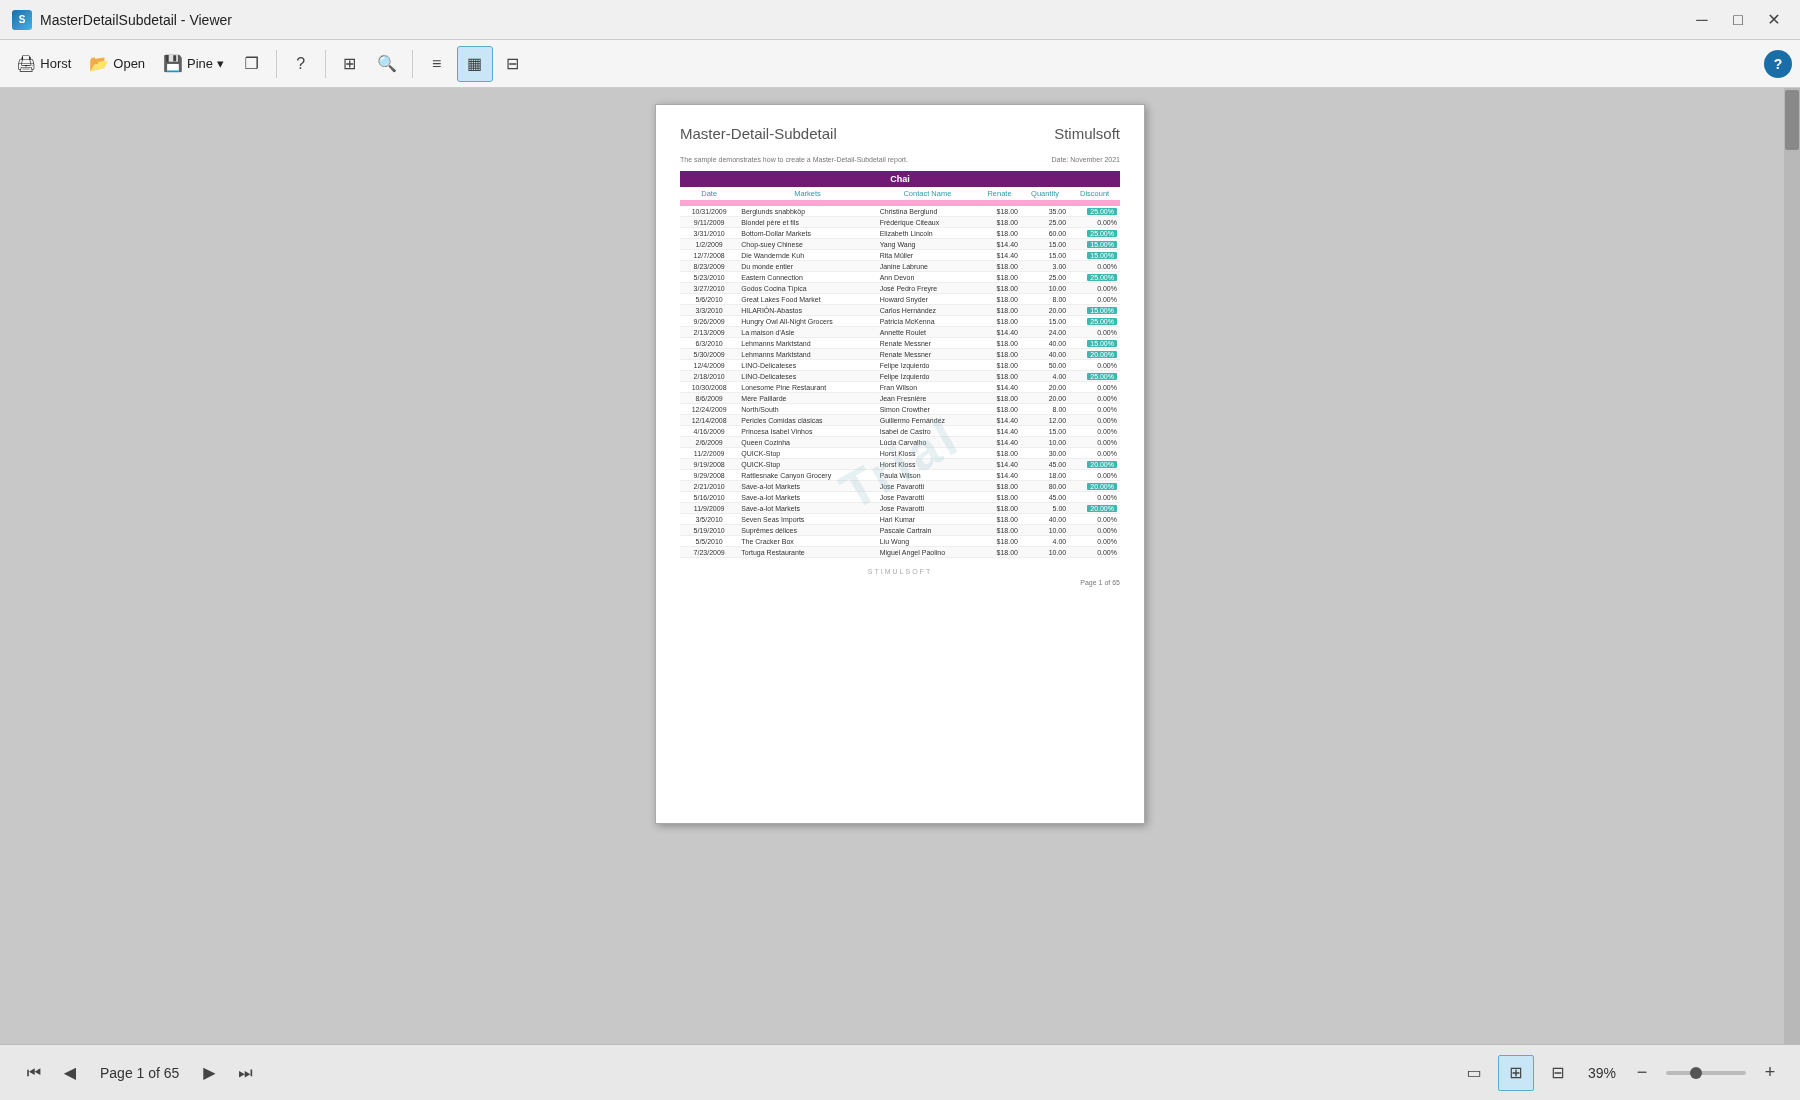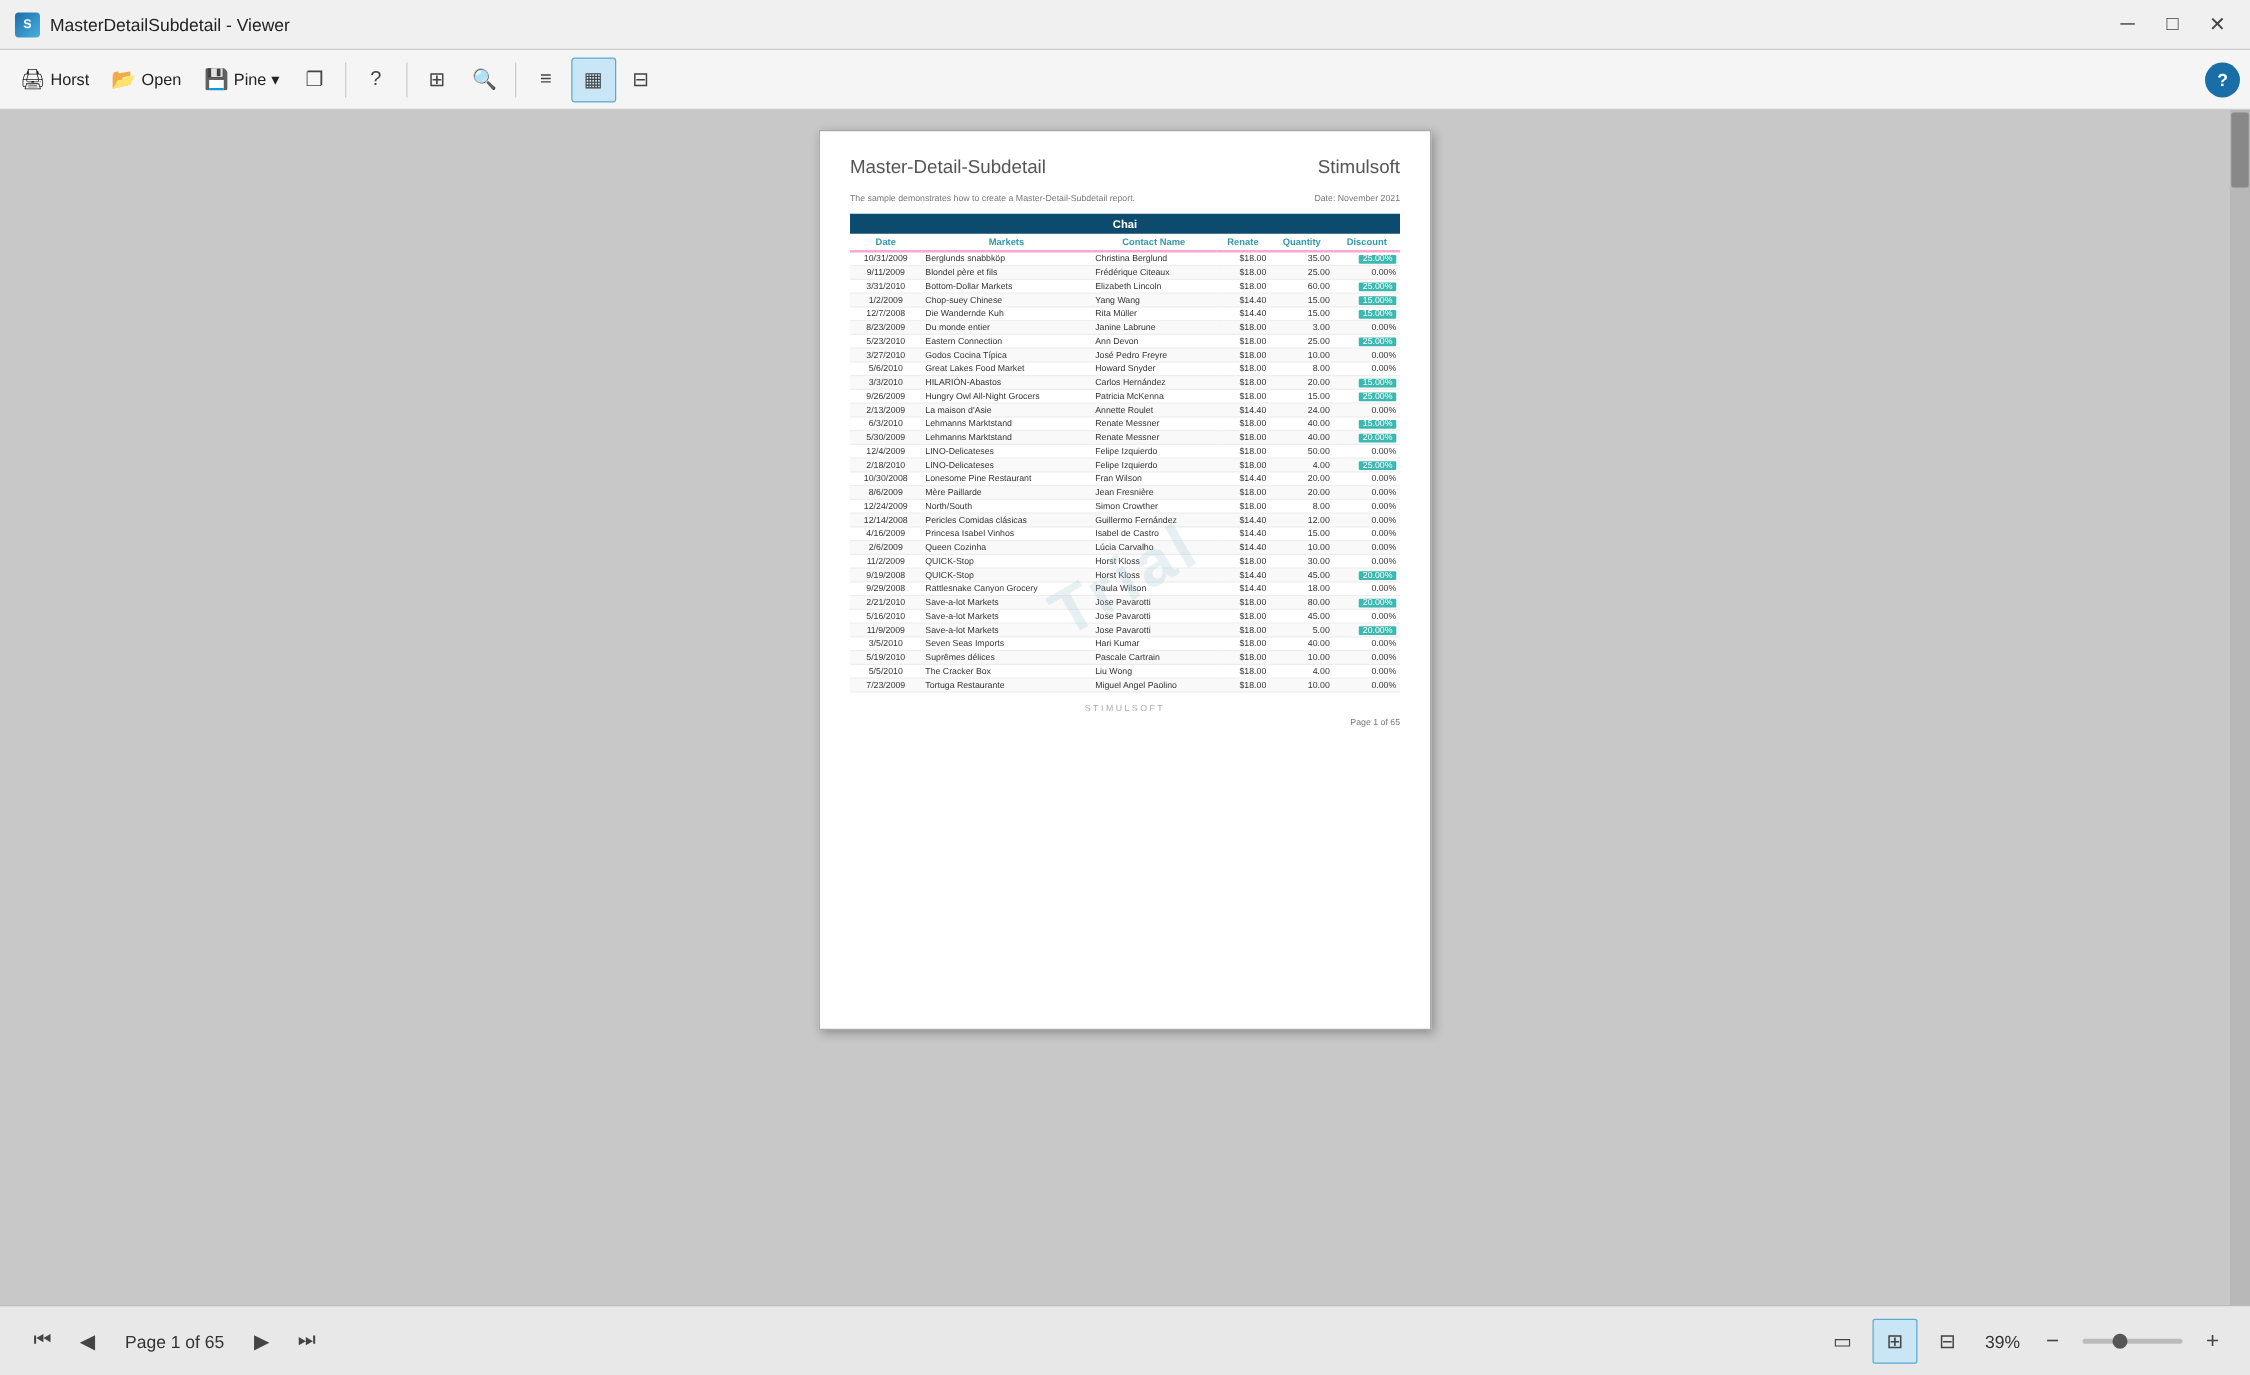--- a/index.html
+++ b/index.html
@@ -108,38 +108,38 @@
       width: 100%; height: 100%;
       background: linear-gradient(180deg, #e0c090 0%, #c87050 50%, #d09070 100%);
     }
     .category-text { color: white; }
     .category-name { font-size: 15px; font-weight: bold; }
     .category-desc { font-size: 7.5px; margin-top: 2px; }
 
     
     .data-section { margin-bottom: 8px; }
     .product-header-row {
-      background: #0c4a6e;
+      background: #701a75;
       color: white;
       text-align: center;
       font-size: 9px;
       font-weight: bold;
       padding: 3px;
     }
     table.data-table {
       width: 100%;
       border-collapse: collapse;
       font-size: 7px;
     }
     table.data-table thead tr th {
       color: #3399aa;
       text-align: center;
       padding: 2px 3px;
-      font-weight: bold;
-      border-bottom: 2px solid #f9a8d4;
+      font-weight: normal;
+      border-bottom: 6px solid #f9a8d4;
       font-size: 7.5px;
     }
     table.data-table tbody tr td {
       padding: 1.5px 3px;
       border-bottom: 1px solid #eee;
       color: #333;
     }
     table.data-table tbody tr:nth-child(even) { background: #f9f9f9; }
     .td-date { text-align: center; }
     .td-company { text-align: left; }

